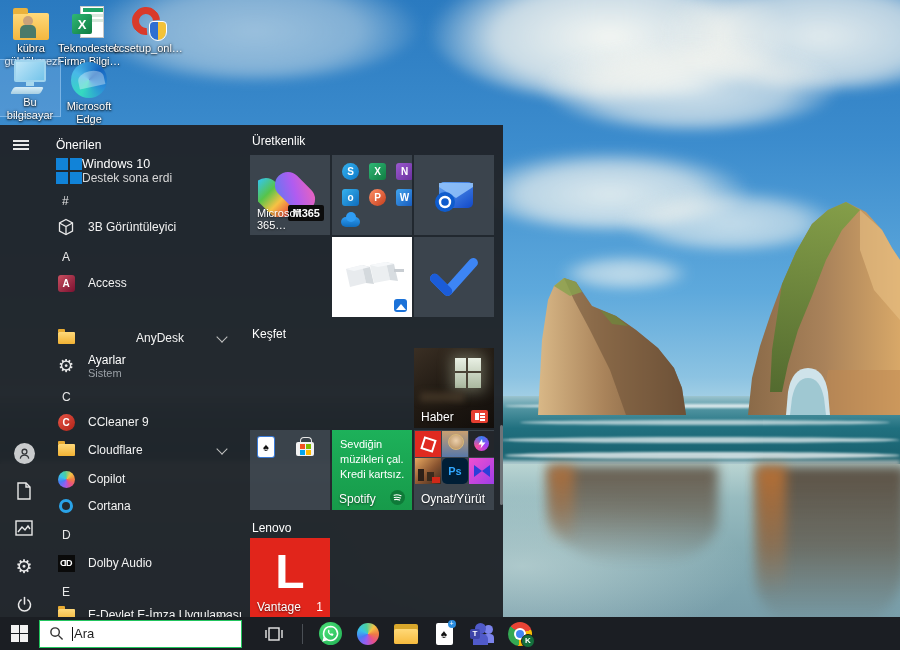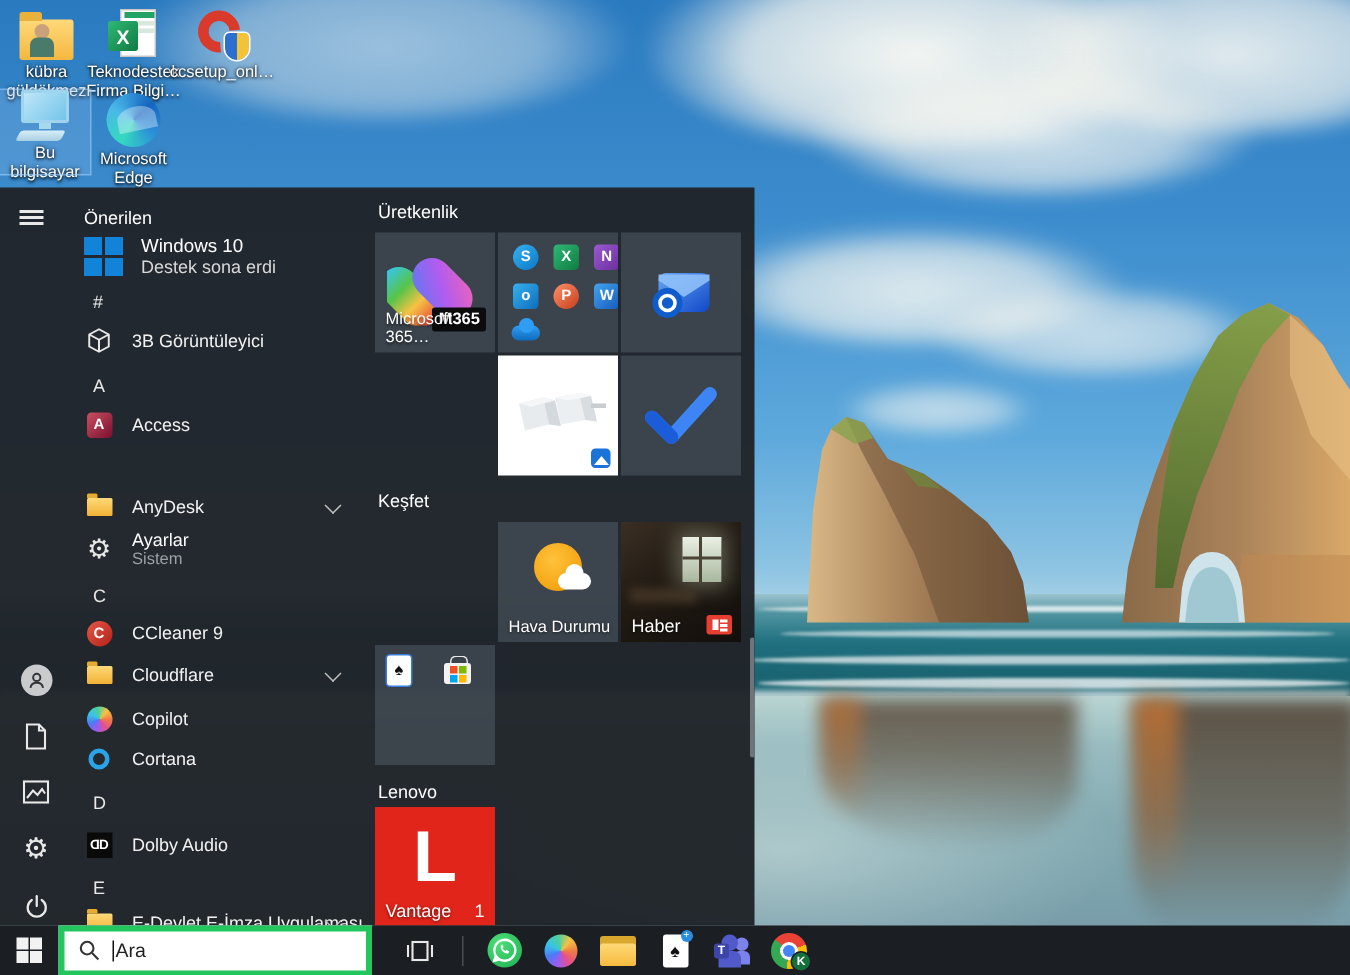--- a/index.html
+++ b/index.html
@@ -56,21 +56,21 @@
   .tile .tlabel{position:absolute;left:7px;bottom:4px;font-size:11px;color:#fff;text-shadow:0 1px 2px rgba(0,0,0,.6);}
   .tile .tbadge{position:absolute;right:7px;bottom:4px;font-size:11px;color:#fff;}
   .mini{width:17px;height:17px;border-radius:3px;color:#fff;font-weight:bold;font-size:10px;display:flex;align-items:center;justify-content:center;}
   .cloud-ic{width:19px;height:10px;background:linear-gradient(180deg,#2f9df4,#0f6cbd);border-radius:6px;position:relative;margin-top:6px;}
   .cloud-ic:before{content:"";position:absolute;left:5px;top:-5px;width:10px;height:10px;border-radius:50%;background:#2f9df4;}
   .pcell{position:absolute;width:26px;height:26px;overflow:hidden;}
 
   
   #taskbar{left:0;top:617px;width:900px;height:33px;background:#1b1e23;z-index:10;display:flex;align-items:center;}
   .tb-btn{height:33px;display:flex;align-items:center;justify-content:center;flex:none;}
-  #search-box{width:201px;height:26px;background:#fff;border:4px solid #22c55e;display:flex;align-items:center;flex:none;}
+  #search-box{width:201px;height:26px;background:#fff;border:1px solid #22c55e;display:flex;align-items:center;flex:none;}
   #search-box .caret{width:1px;height:14px;background:#111;margin-left:8px;}
   #search-box .ph{font-size:13px;color:#1f1f1f;margin-left:1px;}
   .tb-sep{width:1px;height:20px;background:#4a4f55;margin:0 8px;flex:none;}
 </style>
 </head>
 <body>
 
 <div id="wallpaper" class="abs">
   <div id="sky" class="abs"></div>
   <div class="cloud abs" style="left:430px;top:-40px;width:360px;height:140px;"></div>
@@ -224,21 +224,21 @@
 
     <div class="row" style="top:28px;height:36px;">
       <div class="appic" style="width:26px;height:26px;">
           <div class="winlogo">
             <span></span>
             <span></span>
             <span></span>
             <span></span>
           </div>
         </div>
-      <div style="margin-left:12px;">
+      <div style="">
         <div style="font-size:12.5px;">Windows 10</div>
         <div style="font-size:12px;color:#d8d8d8;">Destek sona erdi</div>
       </div>
     </div>
 
     <div class="sec" style="top:69px;">#</div>
 
     <div class="row" style="top:89px;">
       <div class="appic">
         <svg width="18" height="18" viewBox="0 0 18 18">
@@ -252,21 +252,21 @@
     <div class="sec" style="top:125px;">A</div>
 
     <div class="row" style="top:145px;">
       <div class="appic">
         <div class="sq-letter" style="background:linear-gradient(135deg,#c94f60,#7a1030);">A</div>
       </div>
       <div class="t">Access</div>
     </div>
 
 
-    <div class="row" style="top:200px;">
+    <div class="row" style="top:200px;gap:48px;">
       <div class="appic">
           <div class="folder-sm"></div>
         </div>
       <div class="t">AnyDesk</div>
       <div class="chev"></div>
     </div>
 
     <div class="row" style="top:224px;height:34px;">
       <div class="appic" style="font-size:18px;color:#e8e8e8;">⚙</div>
       <div style="margin-left:12px;">
@@ -410,26 +410,20 @@
 
     <div class="tile" style="left:166px;top:112px;">
       <svg width="50" height="40" viewBox="0 0 70 56" style="position:absolute;left:15px;top:20px;">
         <polyline points="8,30 26,48 62,8" fill="none" stroke="#3d85f4" stroke-width="13" stroke-linecap="round" stroke-linejoin="round"></polyline>
         <polyline points="8,30 26,48" fill="none" stroke="#1b5cd8" stroke-width="13" stroke-linecap="round"></polyline>
       </svg>
     </div>
 
     <div class="tgh" style="top:202px;">Keşfet</div>
 
-    <div class="tile" style="left:84px;top:223px;">
-      <div style="position:absolute;left:24px;top:14px;width:32px;height:32px;border-radius:50%;background:radial-gradient(circle at 40% 35%,#ffc23c,#f09800);"></div>
-      <div style="position:absolute;left:40px;top:34px;width:22px;height:11px;border-radius:7px;background:#fff;"></div>
-      <div style="position:absolute;left:45px;top:28px;width:12px;height:12px;border-radius:50%;background:#fff;"></div>
-      <div class="tlabel">Hava Durumu</div>
-    </div>
 
     <div class="tile" style="left:166px;top:223px;background:linear-gradient(145deg,#3a2f24 0%,#211a13 45%,#120e0b 100%);">
       <div style="position:absolute;right:13px;top:10px;width:26px;height:30px;background:linear-gradient(180deg,#e9f0e4,#aab89f);box-shadow:0 0 14px 4px rgba(214,226,196,.35);">
         <div style="position:absolute;left:11px;top:0;width:2px;height:100%;background:#4a4336;"></div>
         <div style="position:absolute;left:0;top:13px;width:100%;height:2px;background:#4a4336;"></div>
       </div>
       <div style="position:absolute;left:6px;bottom:26px;width:44px;height:10px;background:rgba(70,56,40,.8);filter:blur(3px);"></div>
       <div class="tlabel" style="font-size:12px;">Haber</div>
       <div style="position:absolute;right:6px;bottom:5px;width:17px;height:13px;background:#e63e30;border-radius:2px;display:flex;align-items:center;justify-content:center;">
         <div style="width:4px;height:7px;background:#fff;margin-right:1px;"></div>
@@ -449,21 +443,57 @@
         <div style="position:absolute;left:4px;top:0;width:10px;height:6px;border:1.5px solid #e8e8e8;border-bottom:none;border-radius:4px 4px 0 0;"></div>
         <div style="position:absolute;left:0;top:5px;width:18px;height:14px;background:#f2f2f2;border-radius:2px;display:grid;grid-template-columns:5px 5px;grid-template-rows:5px 5px;gap:1px;align-content:center;justify-content:center;">
           <span style="background:#f25022;"></span>
             <span style="background:#7fba00;"></span>
             <span style="background:#00a4ef;"></span>
             <span style="background:#ffb900;"></span>
         </div>
       </div>
     </div>
 
-
+    <div class="tile" style="left:84px;top:305px;background:linear-gradient(180deg,#1db15a,#179a4a);">
+      <div style="position:absolute;left:8px;top:7px;width:66px;font-size:11px;line-height:15px;color:#fff;">Sevdiğin müzikleri çal. Kredi kartsız.</div>
+      <div class="tlabel" style="font-size:12px;">Spotify</div>
+      <div style="position:absolute;right:7px;bottom:5px;width:15px;height:15px;border-radius:50%;background:#0e7a38;">
+        <svg width="15" height="15" viewBox="0 0 15 15">
+            <path d="M4 5.2 Q7.5 4.2 11 5.8 M4.3 7.5 Q7.3 6.7 10.4 8 M4.6 9.6 Q7 9 9.7 10.1" fill="none" stroke="#fff" stroke-width="1.1" stroke-linecap="round"></path>
+          </svg>
+      </div>
+    </div>
+
+    <div class="tile" style="left:166px;top:305px;">
+      <div class="pcell" style="left:1px;top:1px;background:#e02a20;display:flex;align-items:center;justify-content:center;">
+        <div style="width:9px;height:9px;border:2.5px solid #fff;transform:rotate(18deg);"></div>
+      </div>
+      <div class="pcell" style="left:28px;top:1px;background:linear-gradient(180deg,#caa070,#5878a8);">
+        <div style="position:absolute;left:6px;top:3px;width:14px;height:14px;border-radius:50%;background:radial-gradient(circle at 50% 40%,#ecd0ac,#b08858);border:1.5px solid #d8b878;"></div>
+      </div>
+      <div class="pcell" style="left:55px;top:1px;background:#23262b;">
+        <div style="position:absolute;left:5px;top:5px;width:15px;height:15px;border-radius:50%;background:conic-gradient(#3a7bf2,#a83df2,#f64f9e,#3a7bf2);"></div>
+        <svg width="26" height="26" viewBox="0 0 26 26" style="position:absolute;left:0;top:0;">
+            <path d="M13 8 L9.5 13.5 H12.5 L11.5 17.5 L16.5 11.5 H13.5 Z" fill="#fff"></path>
+          </svg>
+      </div>
+      <div class="pcell" style="left:1px;top:28px;background:linear-gradient(135deg,#e8a860,#8a5430 55%,#3a2a20);">
+        <div style="position:absolute;left:3px;bottom:3px;width:6px;height:12px;background:#2e2018;"></div>
+        <div style="position:absolute;left:12px;bottom:3px;width:7px;height:9px;background:#3a2a1c;"></div>
+        <div style="position:absolute;right:1px;bottom:1px;width:8px;height:6px;background:#d02818;"></div>
+      </div>
+      <div class="pcell" style="left:28px;top:28px;background:#001e36;border-radius:5px;display:flex;align-items:center;justify-content:center;">
+        <span style="color:#31a8ff;font-size:11px;font-weight:bold;">Ps</span>
+      </div>
+      <div class="pcell" style="left:55px;top:28px;background:linear-gradient(135deg,#f24fd0,#9c3de8);display:flex;align-items:center;justify-content:center;">
+        <span style="width:0;height:0;border-top:6px solid transparent;border-bottom:6px solid transparent;border-left:8px solid #2b3fd8;"></span>
+        <span style="width:0;height:0;border-top:6px solid transparent;border-bottom:6px solid transparent;border-right:8px solid #2b3fd8;"></span>
+      </div>
+      <div class="tlabel" style="font-size:12px;">Oynat/Yürüt</div>
+    </div>
 
     <div class="tgh" style="top:396px;">Lenovo</div>
 
     <div class="tile" style="left:2px;top:413px;background:#e1251b;">
       <div style="position:absolute;left:0;right:0;top:8px;text-align:center;font-size:48px;font-weight:bold;color:#fff;line-height:52px;">L</div>
       <div class="tlabel" style="font-size:12px;">Vantage</div>
       <div class="tbadge" style="font-size:12px;">1</div>
     </div>
 
     <div style="position:absolute;right:0;top:300px;width:3px;height:80px;background:#6e7479;border-radius:2px;"></div>

